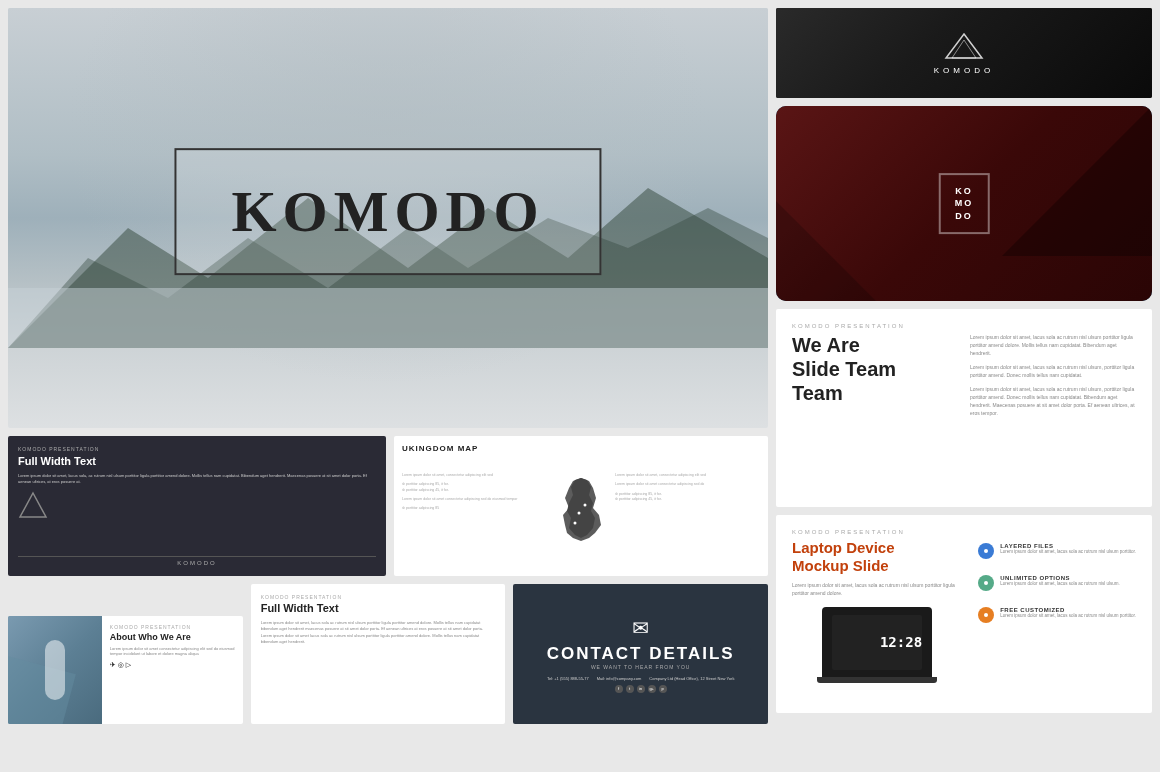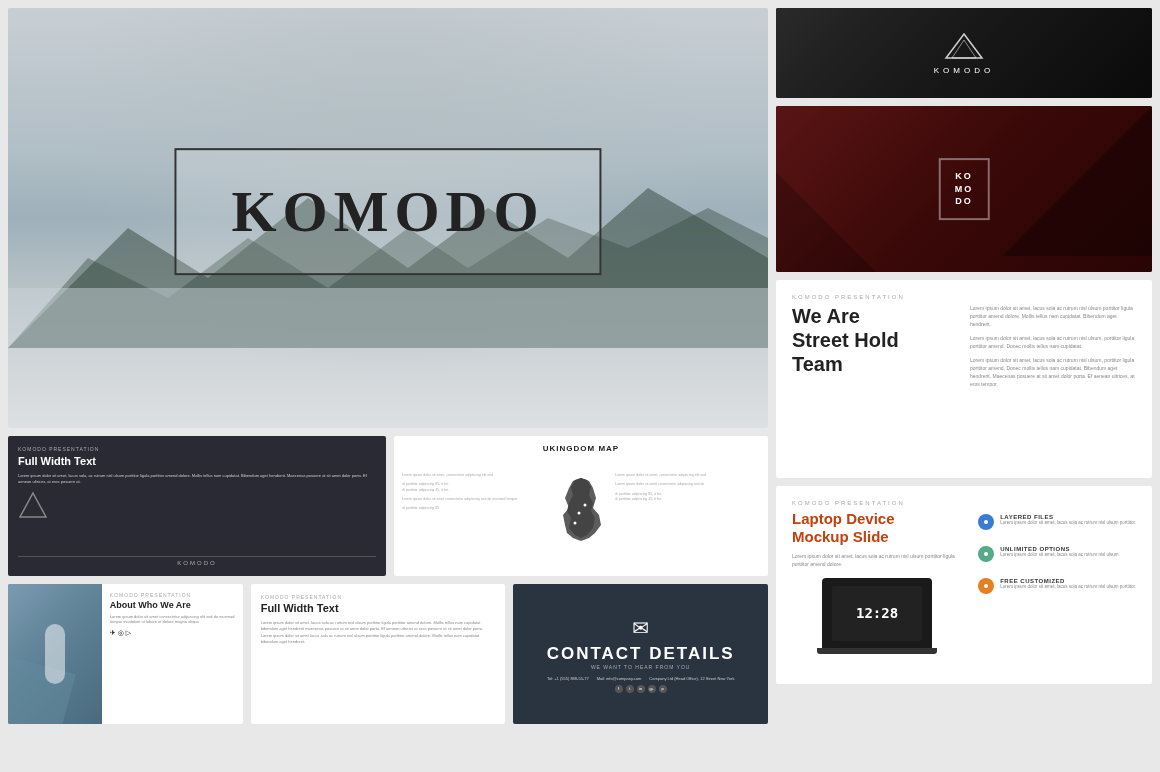--- a/index.html
+++ b/index.html
@@ -164,37 +164,37 @@
     .slide-uk-map {
       background: white;
       padding: 8px;
     }
     .slide-uk-map .map-title {
       font-size: 8px;
       font-weight: 700;
       letter-spacing: 1px;
       color: #222;
       margin-bottom: 20px;
-      text-align: center;
     }
     .slide-uk-map .map-content {
       display: flex;
       gap: 4px;
       height: calc(100% - 20px);
     }
     .uk-map-shape {
       flex: 0 0 60px;
       position: relative;
     }
 
     
     .slide-about {
       background: white;
       display: flex;
       overflow: hidden;
+      margin-top: 32px;
     }
     .slide-about .left-panel {
       width: 40%;
       background: #7a9aaa;
       position: relative;
       overflow: hidden;
     }
     .slide-about .left-panel-inner {
       background: linear-gradient(135deg, #7a9ab0 0%, #5c7f94 50%, #4a6b7e 100%);
       width: 100%;
@@ -320,24 +320,25 @@
     .right-slide-1 .brand-text {
       position: relative;
       z-index: 1;
       font-size: 8px;
       letter-spacing: 4px;
       color: white;
       text-transform: uppercase;
     }
 
     .right-slide-2 {
-      height: 166px;
+      height: 195px;
       background: #0c4a6e;
       position: relative;
       overflow: hidden;
+      border-radius: 10px;
     }
     .right-slide-2 .bg-overlay {
       position: absolute;
       top: 0; left: 0; right: 0; bottom: 0;
       background: linear-gradient(135deg, #5a1515 0%, #3a0808 50%, #2a0505 100%);
     }
     .right-slide-2 .logo-box {
       position: absolute;
       top: 50%;
       left: 50%;
@@ -404,21 +405,21 @@
       justify-content: center;
       position: relative;
     }
     .laptop-screen {
       width: 90px;
       height: 55px;
       background: #222;
       border-radius: 2px;
       display: flex;
       align-items: center;
-      justify-content: center;
+      justify-content: flex-end;
     }
     .clock-display {
       font-size: 14px;
       font-weight: 700;
       color: white;
       font-family: monospace;
     }
     .laptop-base {
       width: 120px;
       height: 6px;
@@ -599,21 +600,21 @@
         KO<br>MO<br>DO
       </div>
     </div>
   </div>
 
   <div class="right-slide right-slide-3">
     <div class="brand-label">KOMODO PRESENTATION</div>
     <div class="content-row">
       <div class="left-side">
         <div style="font-size:20px;font-weight:700;color:#222;line-height:1.2;margin-bottom:8px;white-space:pre-line">We Are
-Street Hold
+Slide Team
 Team</div>
       </div>
       <div class="right-side">
         <div style="font-size:5px;color:#888;line-height:1.6;margin-bottom:6px">Lorem ipsum dolor sit amet, lacus sola ac rutrum nisl ulsum porttitor ligula porttitor amend dolore. Mollis tellus nam cupidatat. Bibendum aget hendrerit.</div>
         <div style="font-size:5px;color:#888;line-height:1.6;margin-bottom:6px">Lorem ipsum dolor sit amet, lacus sola ac rutrum nisl ulsum, porttitor ligula porttitor amend. Donec mollis tellus nam cupidatat.</div>
         <div style="font-size:5px;color:#888;line-height:1.6">Lorem ipsum dolor sit amet, lacus sola ac rutrum nisl ulsum, porttitor ligula porttitor amend. Donec mollis tellus nam cupidatat. Bibendum aget hendrerit. Maecenas posuere at sit amet dolor porta. Ef aenean ultrices, at eros tempor.</div>
       </div>
     </div>
   </div>
 

